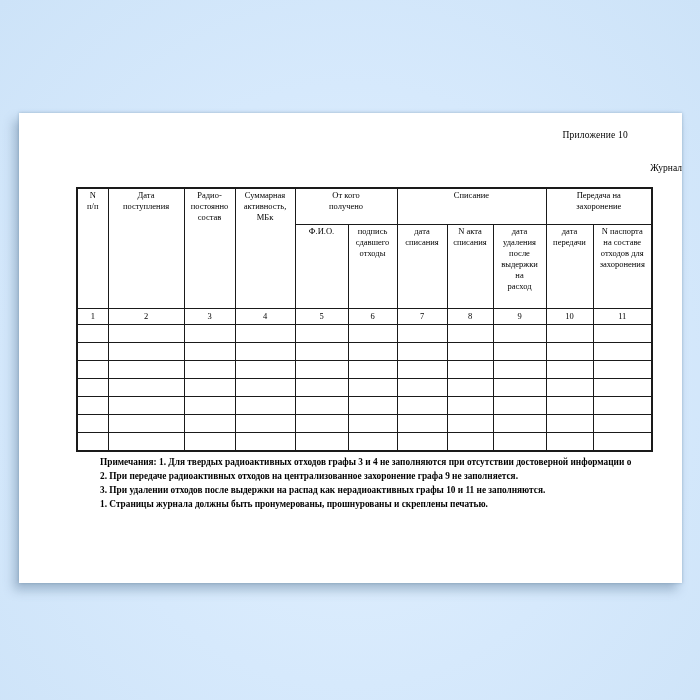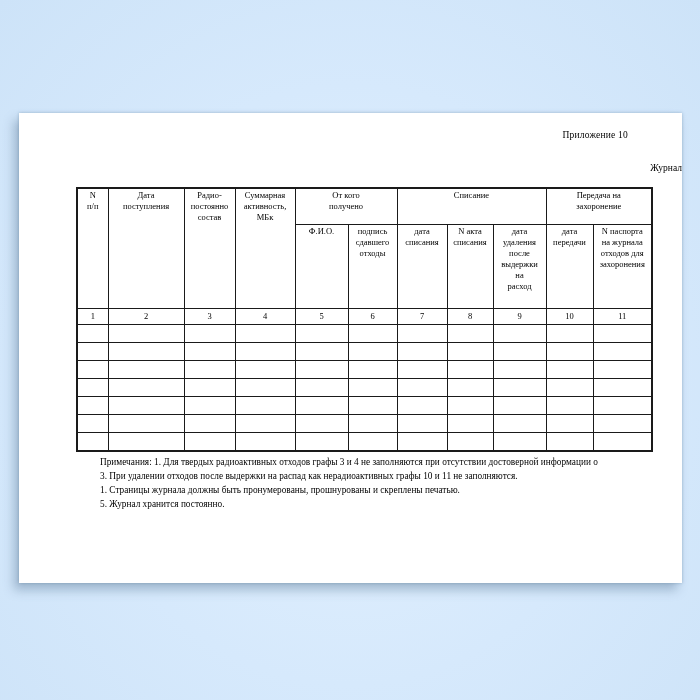--- a/index.html
+++ b/index.html
@@ -34,21 +34,21 @@
     white-space:pre-line;overflow:hidden;
   }
   .tbl tr.r1 th{height:33px;}
   .tbl tr.r2 th{height:81px;}
   .tbl tr.nums td{height:13px;vertical-align:middle;}
   .tbl tr.blank-row td{height:15px;}
   .notes{
     position:absolute;left:57px;top:342px;width:556px;
     font-size:9.3px;line-height:14px;
   }
-  .note-line.indent{text-indent:24px;}
+  .note-line.indent{text-indent:24px;font-weight:bold;}
 </style>
 </head>
 <body>
 
 <div class="page">
 
   <div class="appendix">Приложение 10</div>
 
   <div class="title">
     <div>Журнал</div>
@@ -97,21 +97,21 @@
 списания</th>
         <th>дата
 удаления
 после
 выдержки
 на
 расход</th>
         <th>дата
 передачи</th>
         <th>N паспорта
-на журнала
+на составе
 отходов для
 захоронения</th>
       </tr>
       <tr class="nums">
         <td>1</td>
         <td>2</td>
         <td>3</td>
         <td>4</td>
         <td>5</td>
         <td>6</td>
@@ -210,18 +210,18 @@
           <td></td>
           <td></td>
           <td></td>
           <td></td>
         </tr>
       </tbody>
   </table>
 
   <div class="notes">
     <div class="note-line indent">Примечания: 1. Для твердых радиоактивных отходов графы 3 и 4 не заполняются при отсутствии достоверной информации о</div>
+    <div class="note-line indent">2. При передаче радиоактивных отходов на централизованное захоронение графа 9 не заполняется.</div>
     <div class="note-line indent">3. При удалении отходов после выдержки на распад как нерадиоактивных графы 10 и 11 не заполняются.</div>
     <div class="note-line indent">1. Страницы журнала должны быть пронумерованы, прошнурованы и скреплены печатью.</div>
-    <div class="note-line indent">5. Журнал хранится постоянно.</div>
   </div>
 
 </div>
 
 </body></html>

